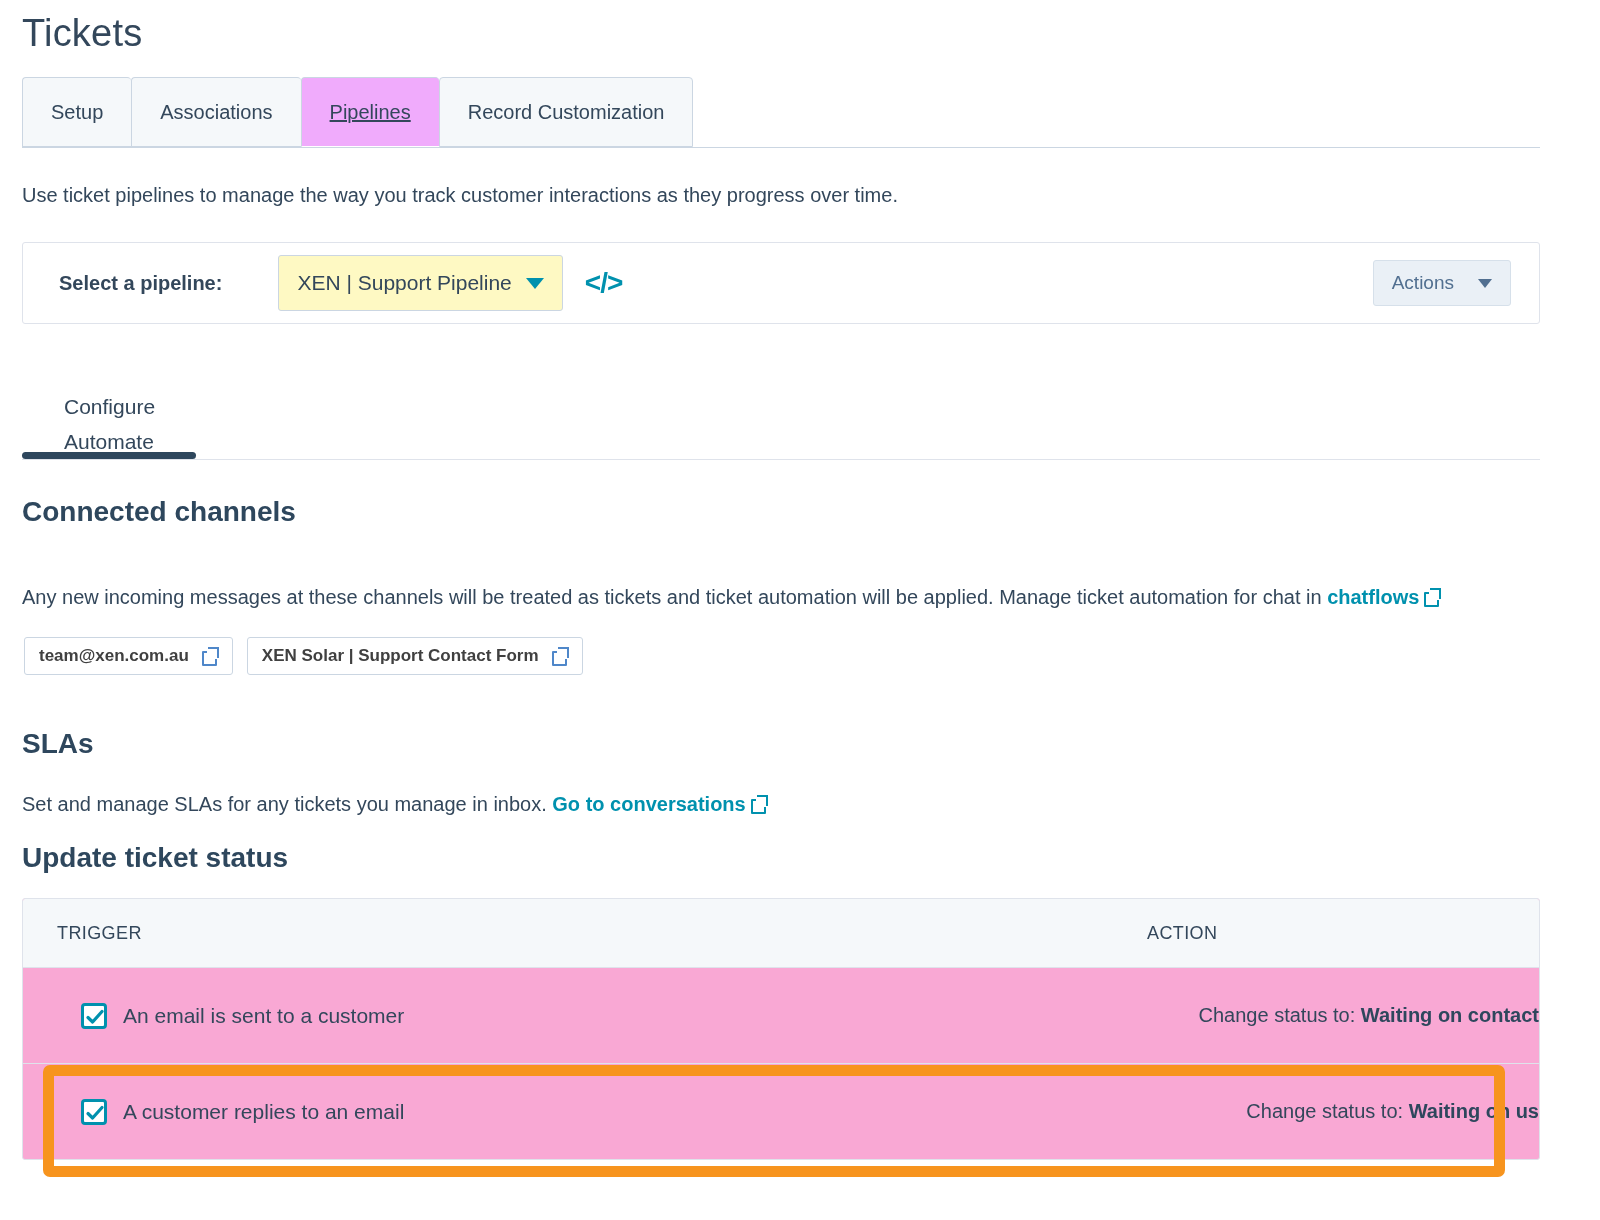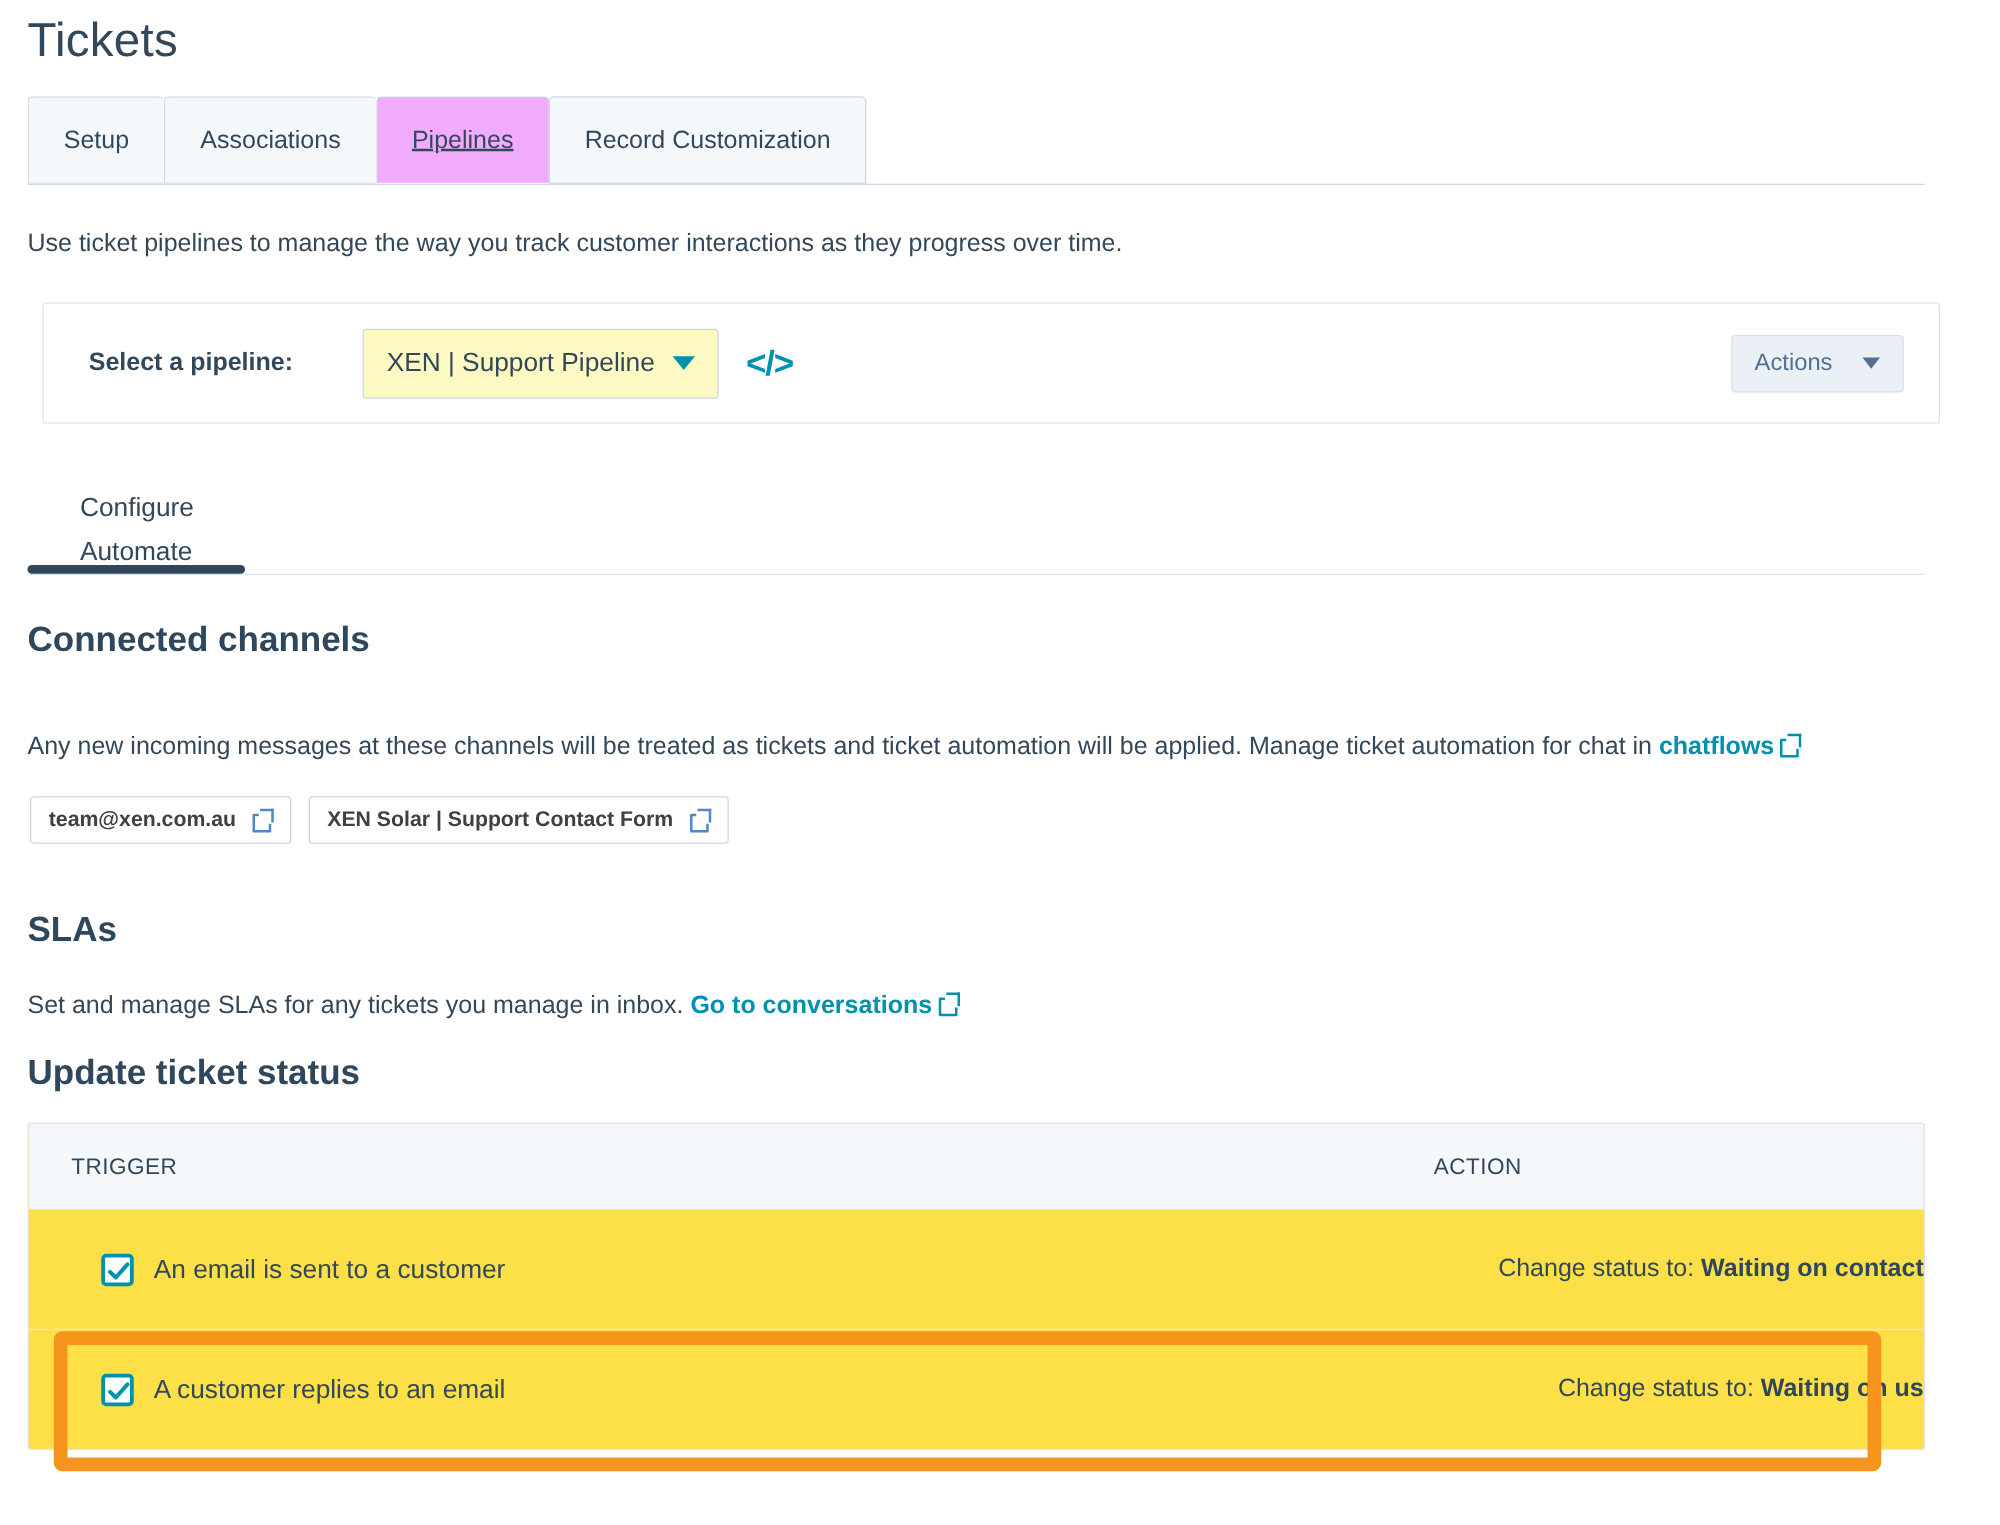--- a/index.html
+++ b/index.html
@@ -88,28 +88,27 @@
     color: #33475b;
     line-height: 26px;
   }
 
   
   .pipeline-card {
     position: absolute;
     left: 22px;
     top: 242px;
     width: 1518px;
-    height: 97px;
+    height: 82px;
     box-sizing: border-box;
     border: 1px solid #dfe3eb;
     border-radius: 3px;
     background: #ffffff;
     display: flex;
     align-items: center;
-    margin-left: 12px;
   }
   .pipeline-label {
     margin-left: 36px;
     font-size: 20px;
     font-weight: bold;
     color: #33475b;
   }
   .pipeline-select {
     margin-left: 56px;
     height: 56px;
@@ -279,21 +278,21 @@
 
   
   .table {
     position: absolute;
     left: 22px;
     top: 898px;
     width: 1518px;
     border: 1px solid #dfe3eb;
     border-radius: 3px;
     box-sizing: border-box;
-    background: #fde047;
+    background: #f9a8d4;
     overflow: hidden;
   }
   .thead {
     display: flex;
     align-items: center;
     height: 68px;
     background: #f5f8fa;
     border-bottom: 1px solid #dfe3eb;
   }
   .th {

